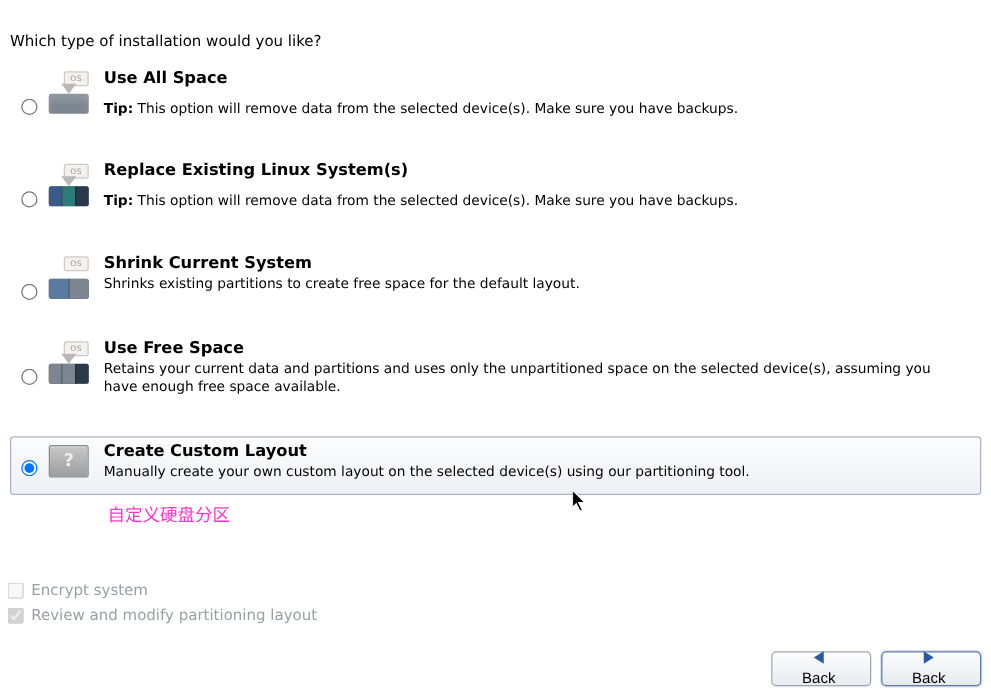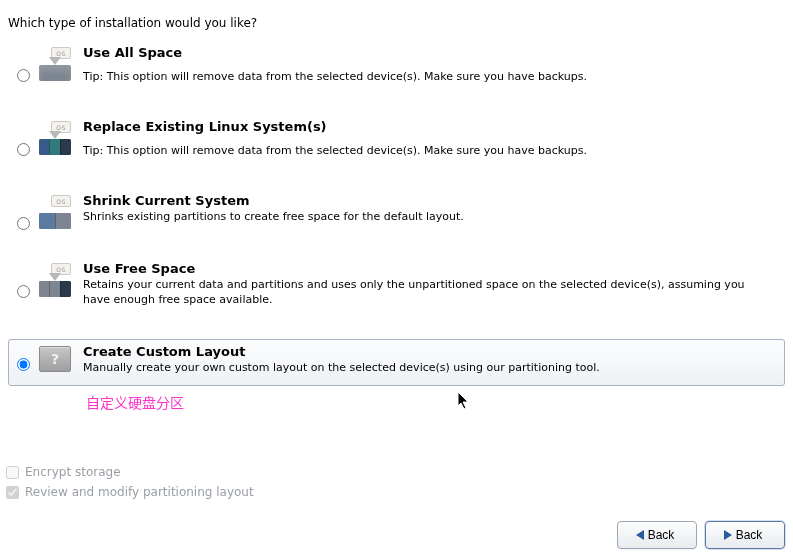--- a/index.html
+++ b/index.html
@@ -8,21 +8,21 @@
     width: 793px; height: 557px;
     font-family: "DejaVu Sans", "Liberation Sans", Arial, sans-serif;
     font-size: 12px;
     color: #000;
     background: #fff;
     overflow: hidden;
   }
   .page {
     position: relative;
     width: 793px; height: 557px;
-    padding: 16px 8px 8px 8px;
+    padding: 26px 8px 8px 8px;
   }
   .prompt {
     font-size: 12px;
     margin-bottom: 10px;
   }
   .options {
     display: flex;
     flex-direction: column;
     gap: 18px;
   }
@@ -66,21 +66,21 @@
   .opt-desc {
     font-size: 11px;
     line-height: 1.35;
     color: #000;
   }
   .opt-tip {
     font-size: 11px;
     margin-top: 10px;
   }
   .opt-tip .tip-label {
-    font-weight: normal;
+    font-weight: bold;
   }
 
   
   .driveicon {
     width: 32px; height: 34px;
     position: relative;
   }
   .driveicon .os-tab {
     position: absolute;
     top: 0; right: 0;
@@ -187,20 +187,21 @@
     border: 1px solid #9aa6b2;
     border-radius: 4px;
     background: linear-gradient(#fdfdfd,#e7ebef);
     font-size: 12px;
     display: inline-flex;
     align-items: center;
     justify-content: center;
     gap: 4px;
     cursor: pointer;
     box-shadow: 0 1px 0 rgba(0,0,0,0.05);
+    flex-direction: column;
   }
   .nav-btn.primary {
     border-color: #5a7aa8;
     box-shadow: 0 0 0 1px rgba(90,122,168,0.25);
   }
   .nav-btn .arrow-left, .nav-btn .arrow-right {
     width:0;height:0;display:inline-block;
   }
   .nav-btn .arrow-left {
     border-top:5px solid transparent;
@@ -324,21 +325,21 @@
       </span>
     </label>
 
   </div>
 
   <div class="annotation">自定义硬盘分区</div>
 
   <div class="bottom-checks">
     <div class="chk-row">
       <input type="checkbox" disabled="" style="">
-      <label>Encrypt storage</label>
+      <label>Encrypt system</label>
     </div>
     <div class="chk-row">
       <input type="checkbox" checked="" disabled="" style="">
       <label>Review and modify partitioning layout</label>
     </div>
   </div>
 
   <div class="footer">
     <button class="nav-btn">
       <span class="arrow-left"></span>

